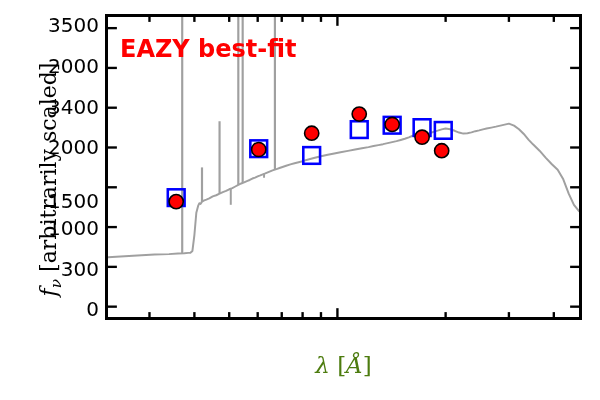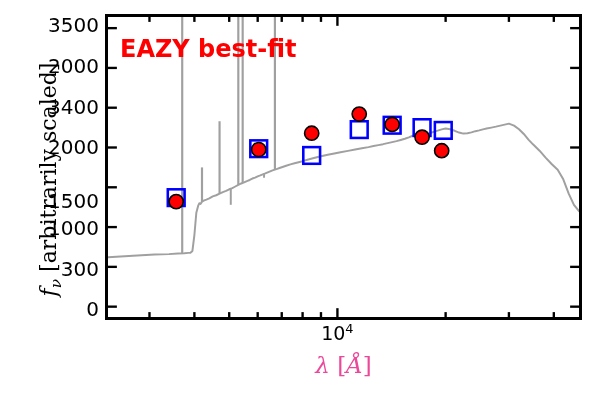--- a/index.html
+++ b/index.html
@@ -90,21 +90,21 @@
     color: #000000;
     white-space: nowrap;
   }
   #xlabel {
     position: absolute;
     left: 105px;
     top: 352px;
     width: 477px;
     text-align: center;
     font-size: 23px;
-    color: #ec4899;
+    color: #4d7c0f;
     white-space: nowrap;
   }
   .mathit { font-family: "DejaVu Serif", serif; font-style: italic; }
   .mathup { font-family: "DejaVu Serif", serif; font-style: normal; }
   .sub {
     font-size: 0.7em;
     vertical-align: sub;
     line-height: 0;
     font-family: "DejaVu Serif", serif;
     font-style: italic;
@@ -208,19 +208,16 @@
           <line x1="406.02" y1="306" x2="406.02" y2="301" stroke="#000" stroke-width="2.4"></line>
           <line x1="406.02" y1="0" x2="406.02" y2="5" stroke="#000" stroke-width="2.4"></line>
           <line x1="451.50" y1="306" x2="451.50" y2="301" stroke="#000" stroke-width="2.4"></line>
           <line x1="451.50" y1="0" x2="451.50" y2="5" stroke="#000" stroke-width="2.4"></line>
         </g>
     </svg>
   </div>
 
   <div id="annotation-eazy">EAZY best-fit</div>
 
-  <div id="xtick-labels">
-      <div class="xtick-label" style="left: 232.343px;">10<sup>4</sup></div>
-    </div>
 
   <div id="xlabel"><span class="mathit">λ</span> <span class="mathup">[</span><span class="mathit">Å</span><span class="mathup">]</span></div>
 
 </div>
 
 </body></html>

